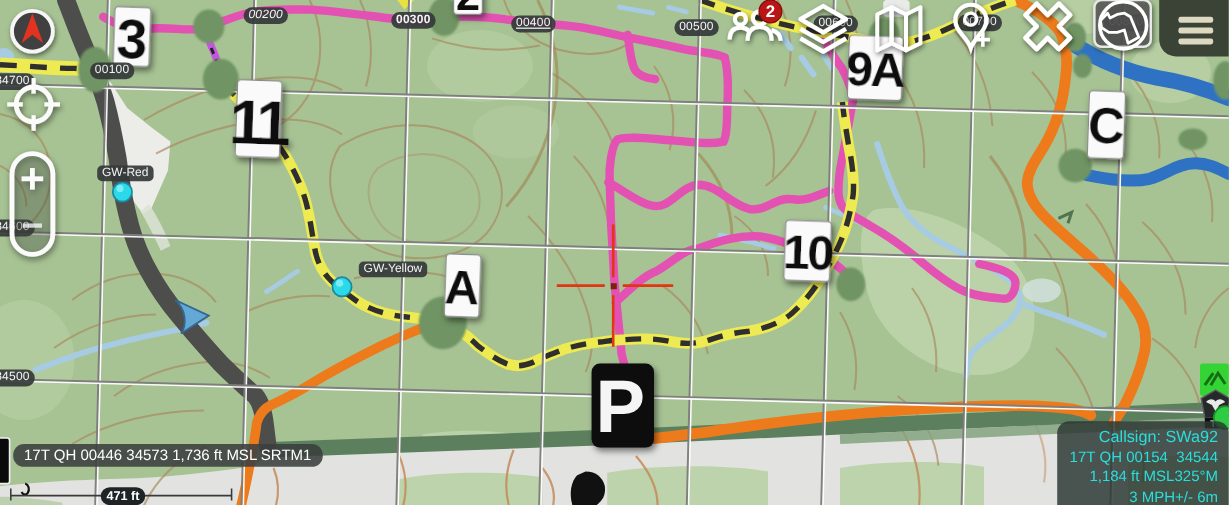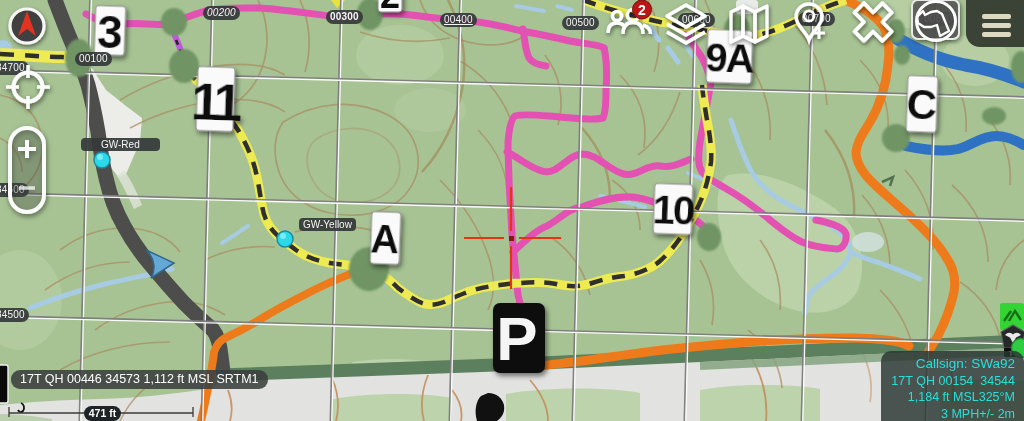--- a/index.html
+++ b/index.html
@@ -290,35 +290,35 @@
 <line x1="9" y1="407" x2="9" y2="417"></line>
 <line x1="193" y1="407" x2="193" y2="417"></line>
 </g>
 <rect x="84" y="406" width="37" height="15" rx="7.5" fill="#1e2426"></rect>
 <text x="102.5" y="417" font-size="10.5" font-weight="bold" fill="#fff" text-anchor="middle" font-family="Liberation Sans, sans-serif">471 ft</text>
 </svg>
 
 <div class="gpill" style="left:75px;top:4px;margin-top:48px;">00100</div>
 <div class="gpill" style="left:203px;top:6px;font-style:italic;">00200</div>
 <div class="gpill" style="left:326px;top:10px;font-weight:bold;">00300</div>
-<div class="gpill" style="left:440px;top:13px;text-decoration:underline;">00400</div>
+<div class="gpill" style="left:426px;top:13px;text-decoration:underline;">00400</div>
 <div class="gpill" style="left:562px;top:16px;">00500</div>
 <div class="gpill" style="left:678px;top:13px;">00600</div>
 <div class="gpill" style="left:798px;top:12px;">00700</div>
 <div class="gpill" style="left:920px;top:12px;">00800</div>
 <div class="gpill" style="left:-8px;top:61px;">84700</div>
 <div class="gpill" style="left:-8px;top:183px;">84600</div>
 <div class="gpill" style="left:-8px;top:308px;">84500</div>
 
-<div class="gpill" style="left:81px;top:138px;border-radius:4px;letter-spacing:0;font-size:10px;padding:0 20px;line-height:13px;">GW-Red</div>
+<div class="gpill" style="left:81px;top:138px;border-radius:4px;letter-spacing:0;font-size:10px;padding:0 4px;line-height:13px;">GW-Red</div>
 
 <div class="gpill" style="left:259px;top:218px;border-radius:4px;letter-spacing:0;font-size:10px;padding:0 4px;line-height:13px;margin-left:40px;">GW-Yellow</div>
 
 
-<div class="pill" style="left:11px;top:370px;">17T QH 00446 34573 1,112 ft MSL SRTM1</div>
+<div class="pill" style="left:11px;top:370px;">17T QH 00446 34573 1,736 ft MSL SRTM1</div>
 
 <svg width="56" height="56" style="position:absolute;left:-1px;top:-2px" viewBox="0 0 56 56">
 <circle cx="28" cy="28" r="17" fill="#3f3f3f" stroke="#f6f6f6" stroke-width="3.2" filter="url(#shc)"></circle>
 <defs>
         <filter id="shc" x="-50%" y="-50%" width="200%" height="200%">
           <feDropShadow dx="1" dy="2" stdDeviation="2" flood-color="#000" flood-opacity="0.5"></feDropShadow>
         </filter>
       </defs>
 <path d="M28,13 L19,38 L28,31 L37,38 Z" fill="#e23220"></path>
 </svg>
@@ -415,15 +415,15 @@
 <rect x="9" y="26" width="15" height="9" fill="#0c0c0c"></rect>
 <text x="16" y="34" font-size="8" font-weight="bold" fill="#fff" text-anchor="middle" font-family="Liberation Sans, sans-serif">T</text>
 <circle cx="26" cy="26" r="9.5" fill="#2ecc40" stroke="#1d8f2c" stroke-width="1.5"></circle>
 </svg>
 
 <div style="position:absolute;left:881px;top:351px;width:143px;height:70px;background:rgba(42,54,50,0.83);border-radius:10px 10px 0 0;"></div>
 <div style="position:absolute;left:891px;top:356px;width:124px;color:#2adedb;font-size:12.5px;line-height:16.5px;font-family:'Liberation Sans',sans-serif;text-align:right;">
 <span style="font-size:13.5px">Callsign: SWa92</span><br>
 17T&nbsp;QH&nbsp;00154&nbsp;&nbsp;34544<br>
 <span>1,184 ft MSL</span><span style="float:right">325°M</span><br>
-<span>3 MPH</span><span style="float:right">+/- 2m</span>
+<span>3 MPH</span><span style="float:right">+/- 6m</span>
 </div>
 </div>
 
 </body></html>

